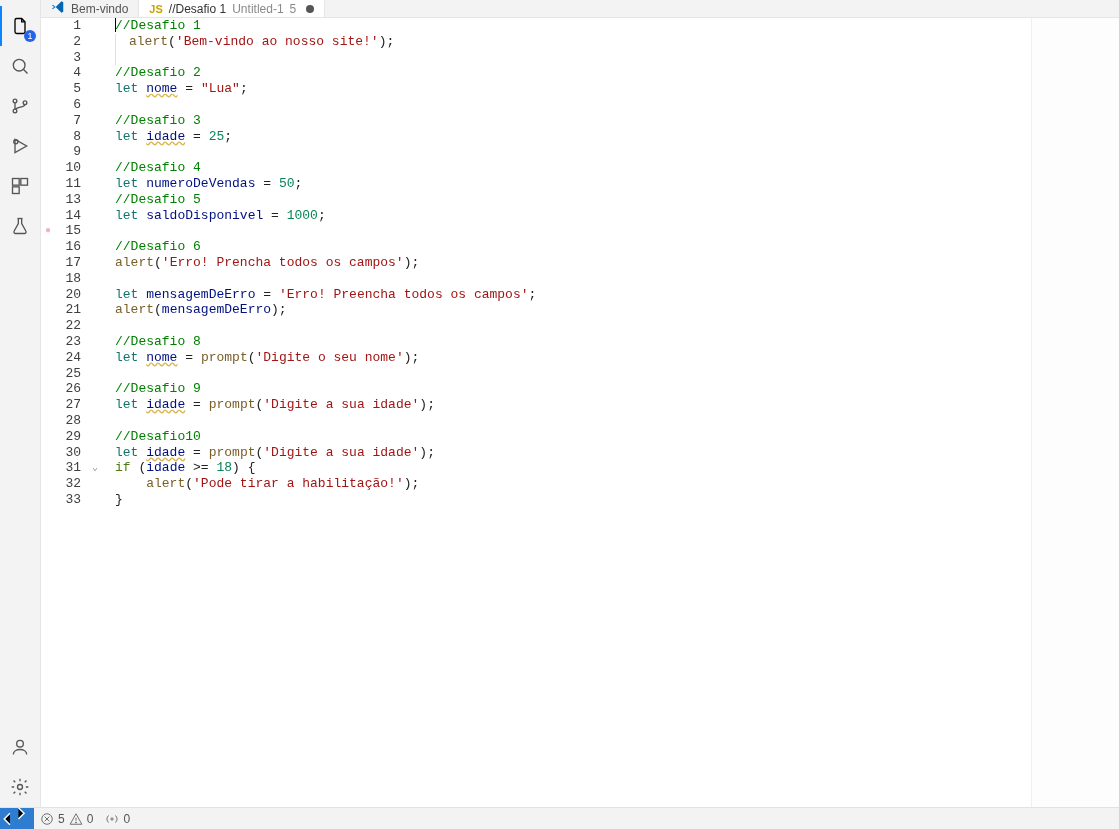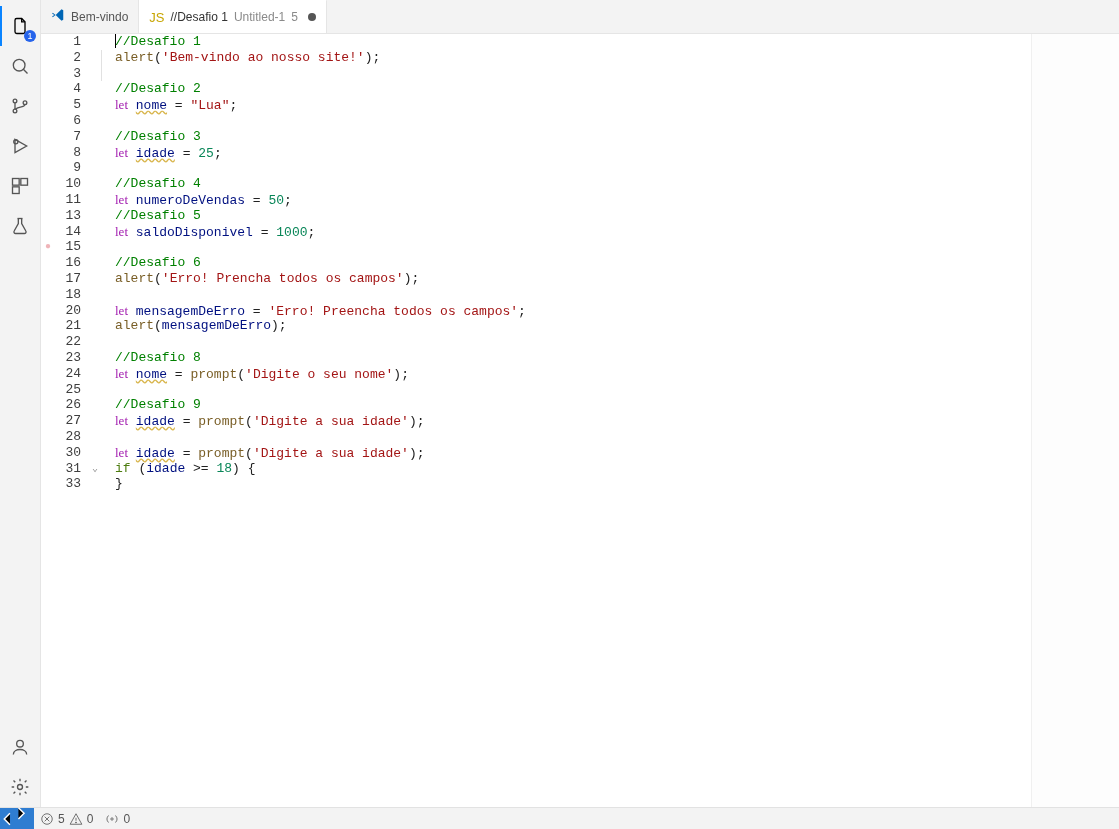--- a/index.html
+++ b/index.html
@@ -12,48 +12,48 @@
   .activity-bar .ab-item { width: 40px; height: 40px; display: flex; align-items: center; justify-content: center; position: relative; cursor: pointer; color: #555; }
   .activity-bar .ab-item.active { color: #000; }
   .activity-bar .ab-item.active::before { content: ""; position: absolute; left: 0; top: 0; bottom: 0; width: 2px; background: #0a84ff; }
   .activity-bar svg { width: 20px; height: 20px; stroke: currentColor; fill: none; stroke-width: 1.6; }
   .badge { position: absolute; right: 4px; bottom: 4px; background: #2563eb; color: #fff; font-size: 9px; line-height: 12px; min-width: 12px; text-align: center; border-radius: 999px; padding: 0 3px; }
   .activity-spacer { flex: 1 1 auto; }
 
   
   .editor-area { flex: 1 1 auto; display: flex; flex-direction: column; min-width: 0; border-left: 1px solid #e5e5e5; position: relative; }
   
-  .tab-bar { display: flex; height: 34px; background: #f3f3f3; border-bottom: 1px solid #e5e5e5; align-items: stretch; overflow: hidden; }
+  .tab-bar { display: flex; height: 18px; background: #f3f3f3; border-bottom: 1px solid #e5e5e5; align-items: stretch; overflow: hidden; }
   .tab { display: flex; align-items: center; gap: 6px; padding: 0 10px; font-size: 12px; color: #555; cursor: pointer; border-right: 1px solid #e5e5e5; }
-  .tab .lang-badge { font-size: 13px; font-weight: 400; color: #c7a500; }
+  .tab .lang-badge { font-size: 11px; font-weight: 700; color: #c7a500; }
   .tab .vscode-blue { color: #0066b5; }
   .tab.active { background: #ffffff; color: #333; border-top: 1.5px solid #f3f3f3; position: relative; }
   .tab.active::after { content: ""; position: absolute; top: -1px; left: 0; right: 0; height: 2px; background: #ffffff; }
   .tab .dim { color: #8a8a8a; }
   .tab .dirty-dot { width: 8px; height: 8px; background: #555; border-radius: 50%; margin-left: 4px; }
 
   
   .editor-scroll { flex: 1 1 auto; overflow: auto; font-family: Consolas, "Courier New", monospace; font-size: 13px; line-height: 15.8px; color: #333; position: relative; }
   .code-line { display: flex; align-items: flex-start; height: 15.8px; white-space: pre; }
   .gutter-bp { width: 14px; text-align: center; color: #e06c75; font-size: 10px; opacity: 0; }
   .gutter-bp.shown { opacity: 0.5; }
   .gutter-fold { width: 12px; text-align: center; color: #8a8a8a; font-size: 10px; }
   .gutter-ln { width: 34px; text-align: right; padding-right: 8px; color: #3f3f3f; user-select: none; }
   .code-content { padding-left: 14px; }
-  .code-content.with-guide { padding-left: 0; margin-left: 0; }
+  .code-content.with-guide { padding-left: 0; margin-left: 14px; }
   .code-content .guide-span { display: inline-block; width: 0; border-left: 1px solid #e1e1e1; height: 15.8px; margin-right: 13px; vertical-align: top; }
 
   .cursor-caret { display: inline-block; width: 1px; height: 14px; background: #000; vertical-align: top; margin-right: -1px; }
 
   
   .tok-comment { color: #008000; }
   .tok-func    { color: #795e26; }
   .tok-string  { color: #a31515; }
   .tok-keyword { color: #4d7c0f; }
-  .tok-let     { color: #a21caf; font-family: Liberation Serif, serif; }
+  .tok-let     { color: #0f766e; }
   .tok-number  { color: #098658; }
   .tok-punc    { color: #222; }
   .tok-var     { color: #001080; text-align: center; }
   .tok-warn { text-decoration: underline wavy rgba(200,150,0,0.7); text-decoration-skip-ink: none; }
 
   .minimap { position: absolute; right: 0; top: 0; bottom: 0; width: 88px; background: #fdfdfd; border-left: 1px solid #f0f0f0; }
 
   
   .status-bar { height: 22px; background: #f3f3f3; border-top: 1px solid #e2e2e2; display: flex; align-items: center; font-size: 12px; color: #555; }
   .status-remote { width: 34px; height: 22px; background: #2f7dd1; color: #fff; display: flex; align-items: center; justify-content: center; }
@@ -165,22 +165,24 @@
             <div class="code-line"><span class="gutter-bp"></span><span class="gutter-ln">18</span><span class="gutter-fold"></span><span class="code-content"></span></div>
             <div class="code-line"><span class="gutter-bp"></span><span class="gutter-ln">20</span><span class="gutter-fold"></span><span class="code-content"><span class="tok-let">let</span><span class=""> </span><span class="tok-var">mensagemDeErro</span><span class=""> </span><span class="tok-punc">=</span><span class=""> </span><span class="tok-string">'Erro! Preencha todos os campos'</span><span class="tok-punc">;</span></span></div>
             <div class="code-line"><span class="gutter-bp"></span><span class="gutter-ln">21</span><span class="gutter-fold"></span><span class="code-content"><span class="tok-func">alert</span><span class="tok-punc">(</span><span class="tok-var">mensagemDeErro</span><span class="tok-punc">)</span><span class="tok-punc">;</span></span></div>
             <div class="code-line"><span class="gutter-bp"></span><span class="gutter-ln">22</span><span class="gutter-fold"></span><span class="code-content"></span></div>
             <div class="code-line"><span class="gutter-bp"></span><span class="gutter-ln">23</span><span class="gutter-fold"></span><span class="code-content"><span class="tok-comment">//Desafio 8</span></span></div>
             <div class="code-line"><span class="gutter-bp"></span><span class="gutter-ln">24</span><span class="gutter-fold"></span><span class="code-content"><span class="tok-let">let</span><span class=""> </span><span class="tok-var tok-warn">nome</span><span class=""> </span><span class="tok-punc">=</span><span class=""> </span><span class="tok-func">prompt</span><span class="tok-punc">(</span><span class="tok-string">'Digite o seu nome'</span><span class="tok-punc">)</span><span class="tok-punc">;</span></span></div>
             <div class="code-line"><span class="gutter-bp"></span><span class="gutter-ln">25</span><span class="gutter-fold"></span><span class="code-content"></span></div>
             <div class="code-line"><span class="gutter-bp"></span><span class="gutter-ln">26</span><span class="gutter-fold"></span><span class="code-content"><span class="tok-comment">//Desafio 9</span></span></div>
             <div class="code-line"><span class="gutter-bp"></span><span class="gutter-ln">27</span><span class="gutter-fold"></span><span class="code-content"><span class="tok-let">let</span><span class=""> </span><span class="tok-var tok-warn">idade</span><span class=""> </span><span class="tok-punc">=</span><span class=""> </span><span class="tok-func">prompt</span><span class="tok-punc">(</span><span class="tok-string">'Digite a sua idade'</span><span class="tok-punc">)</span><span class="tok-punc">;</span></span></div>
             <div class="code-line"><span class="gutter-bp"></span><span class="gutter-ln">28</span><span class="gutter-fold"></span><span class="code-content"></span></div>
+            <div class="code-line"><span class="gutter-bp"></span><span class="gutter-ln">29</span><span class="gutter-fold"></span><span class="code-content"><span class="tok-comment">//Desafio10</span></span></div>
             <div class="code-line"><span class="gutter-bp"></span><span class="gutter-ln">30</span><span class="gutter-fold"></span><span class="code-content"><span class="tok-let">let</span><span class=""> </span><span class="tok-var tok-warn">idade</span><span class=""> </span><span class="tok-punc">=</span><span class=""> </span><span class="tok-func">prompt</span><span class="tok-punc">(</span><span class="tok-string">'Digite a sua idade'</span><span class="tok-punc">)</span><span class="tok-punc">;</span></span></div>
             <div class="code-line"><span class="gutter-bp"></span><span class="gutter-ln">31</span><span class="gutter-fold">⌄</span><span class="code-content"><span class="tok-keyword">if</span><span class=""> </span><span class="tok-punc">(</span><span class="tok-var">idade</span><span class=""> </span><span class="tok-punc">&gt;=</span><span class=""> </span><span class="tok-number">18</span><span class="tok-punc">)</span><span class=""> </span><span class="tok-punc">{</span></span></div>
+            <div class="code-line"><span class="gutter-bp"></span><span class="gutter-ln">32</span><span class="gutter-fold"></span><span class="code-content"><span class="">    </span><span class="tok-func">alert</span><span class="tok-punc">(</span><span class="tok-string">'Pode tirar a habilitação!'</span><span class="tok-punc">)</span><span class="tok-punc">;</span></span></div>
             <div class="code-line"><span class="gutter-bp"></span><span class="gutter-ln">33</span><span class="gutter-fold"></span><span class="code-content"><span class="tok-punc">}</span></span></div>
           </div>
         <div class="minimap"></div>
       </div>
     </div>
 
   </div>
 
   <div class="status-bar">
     <div class="status-remote">

